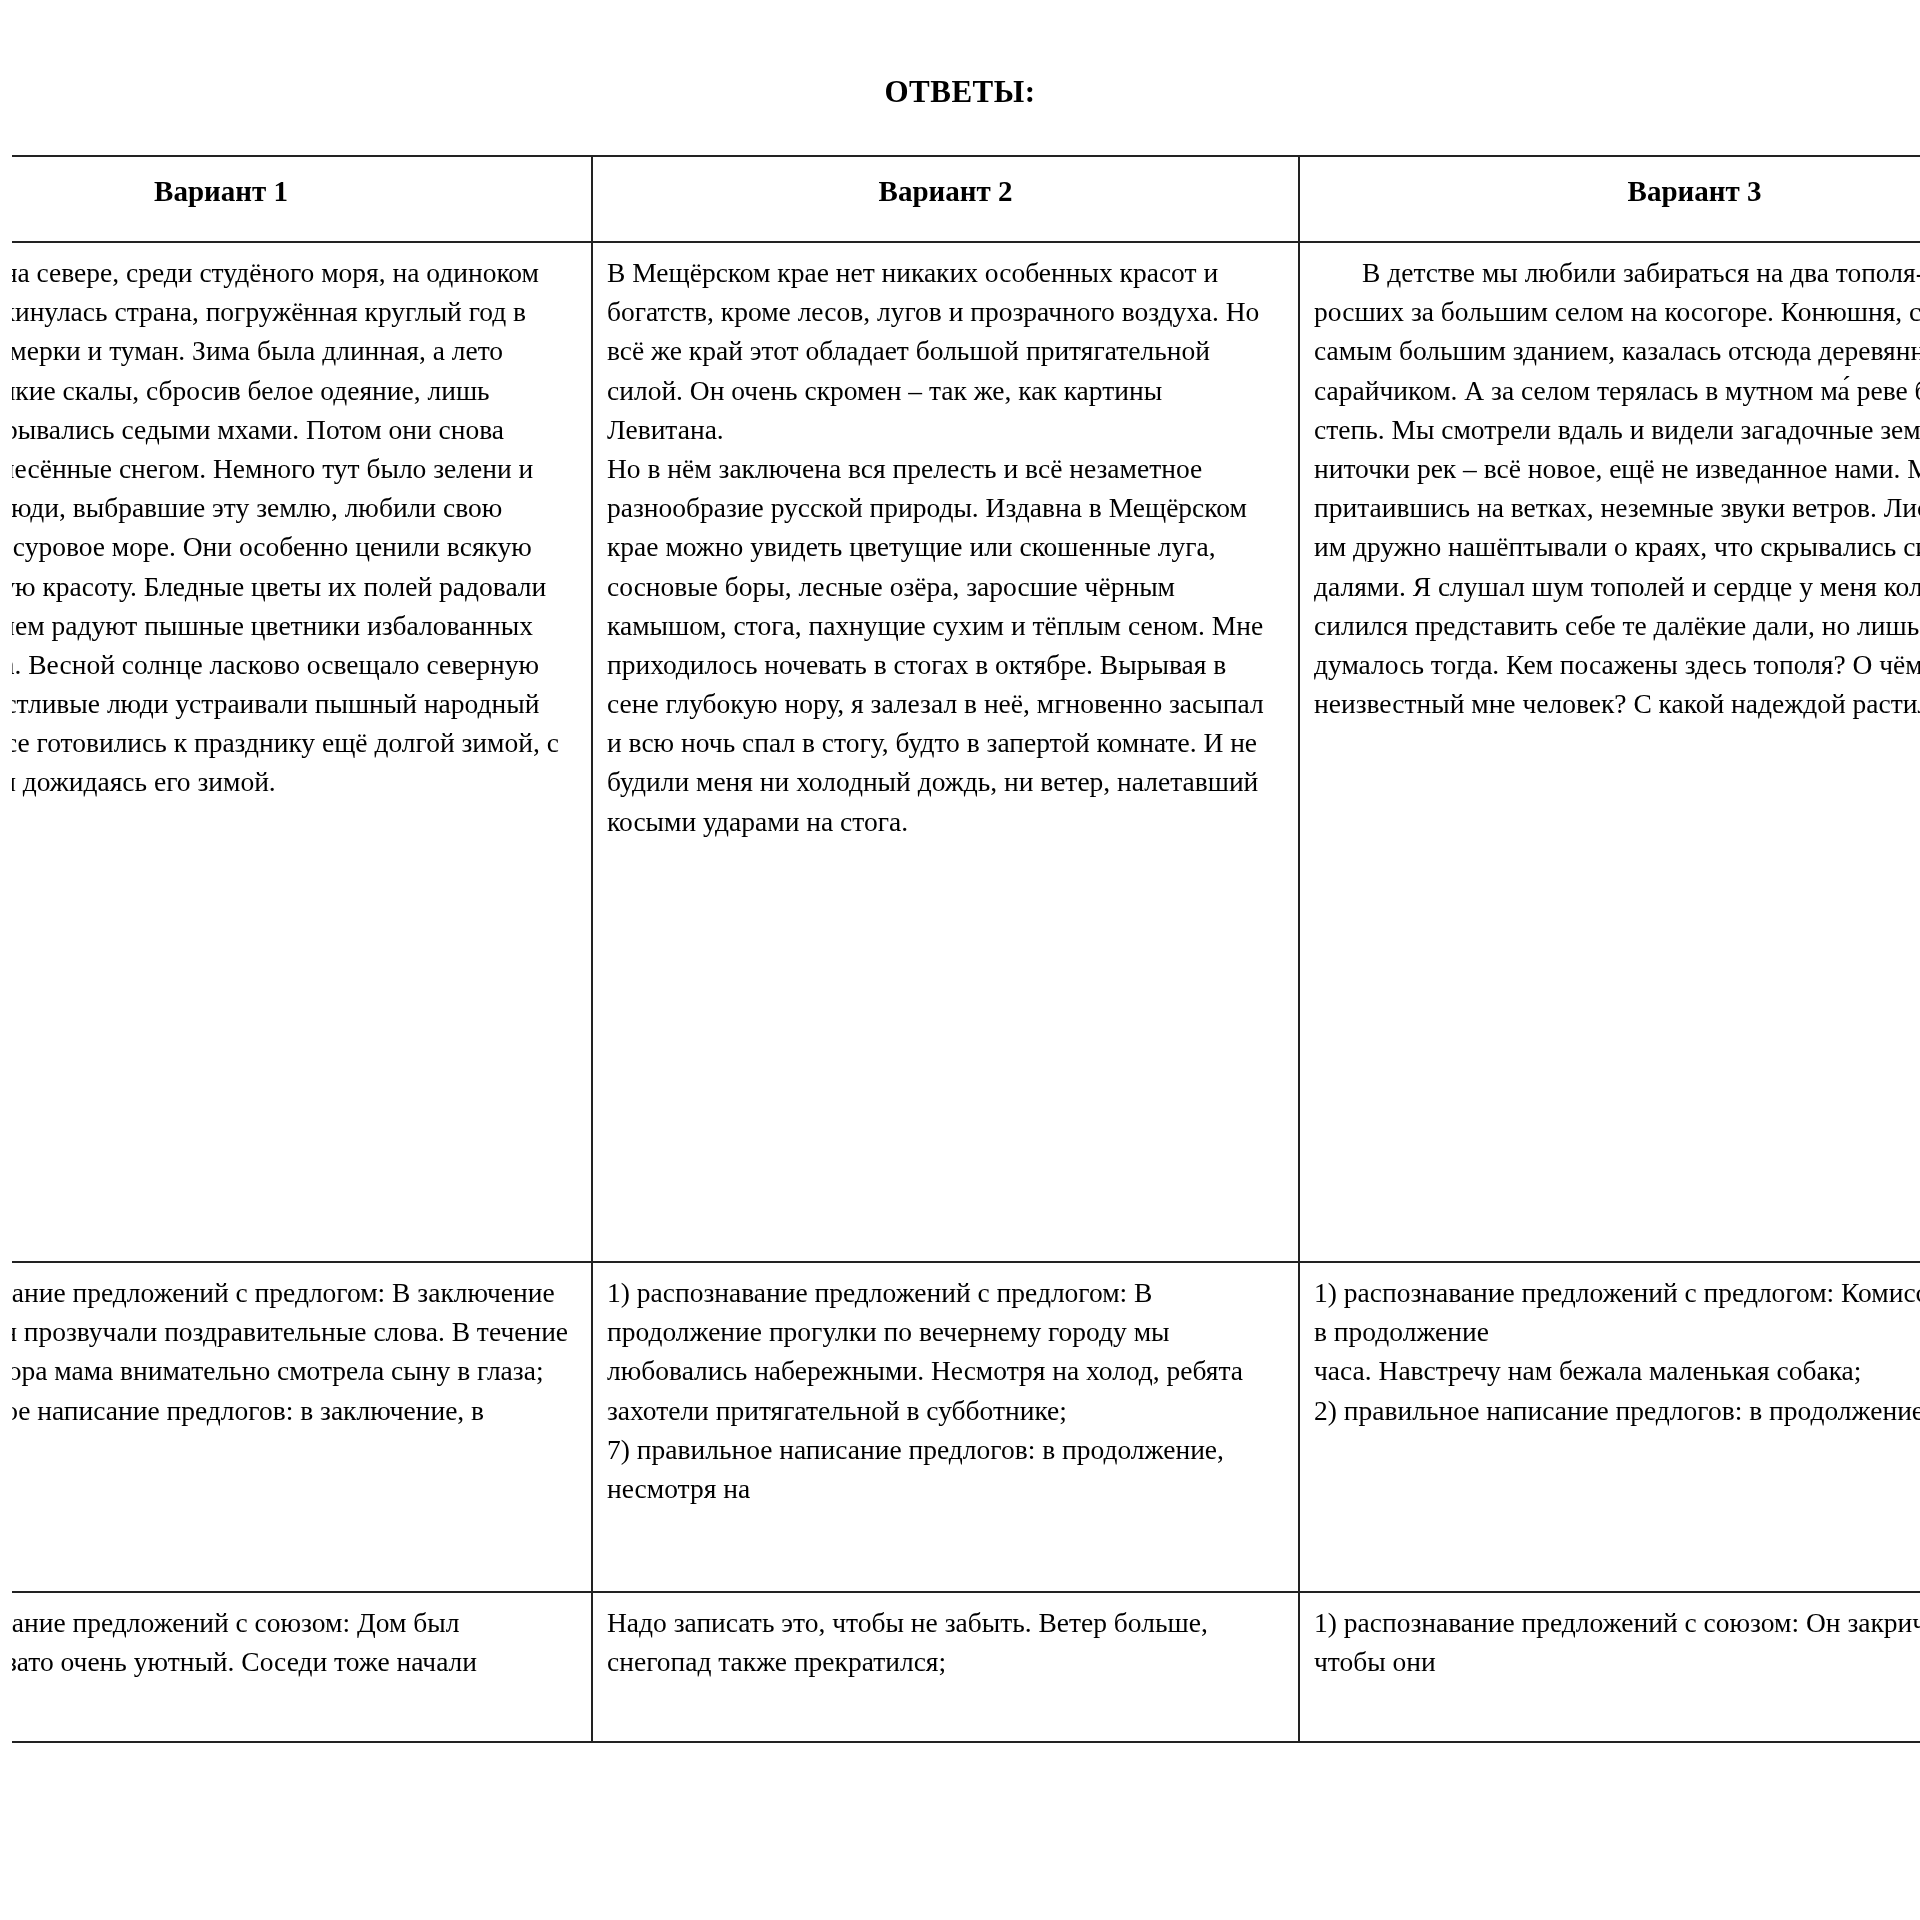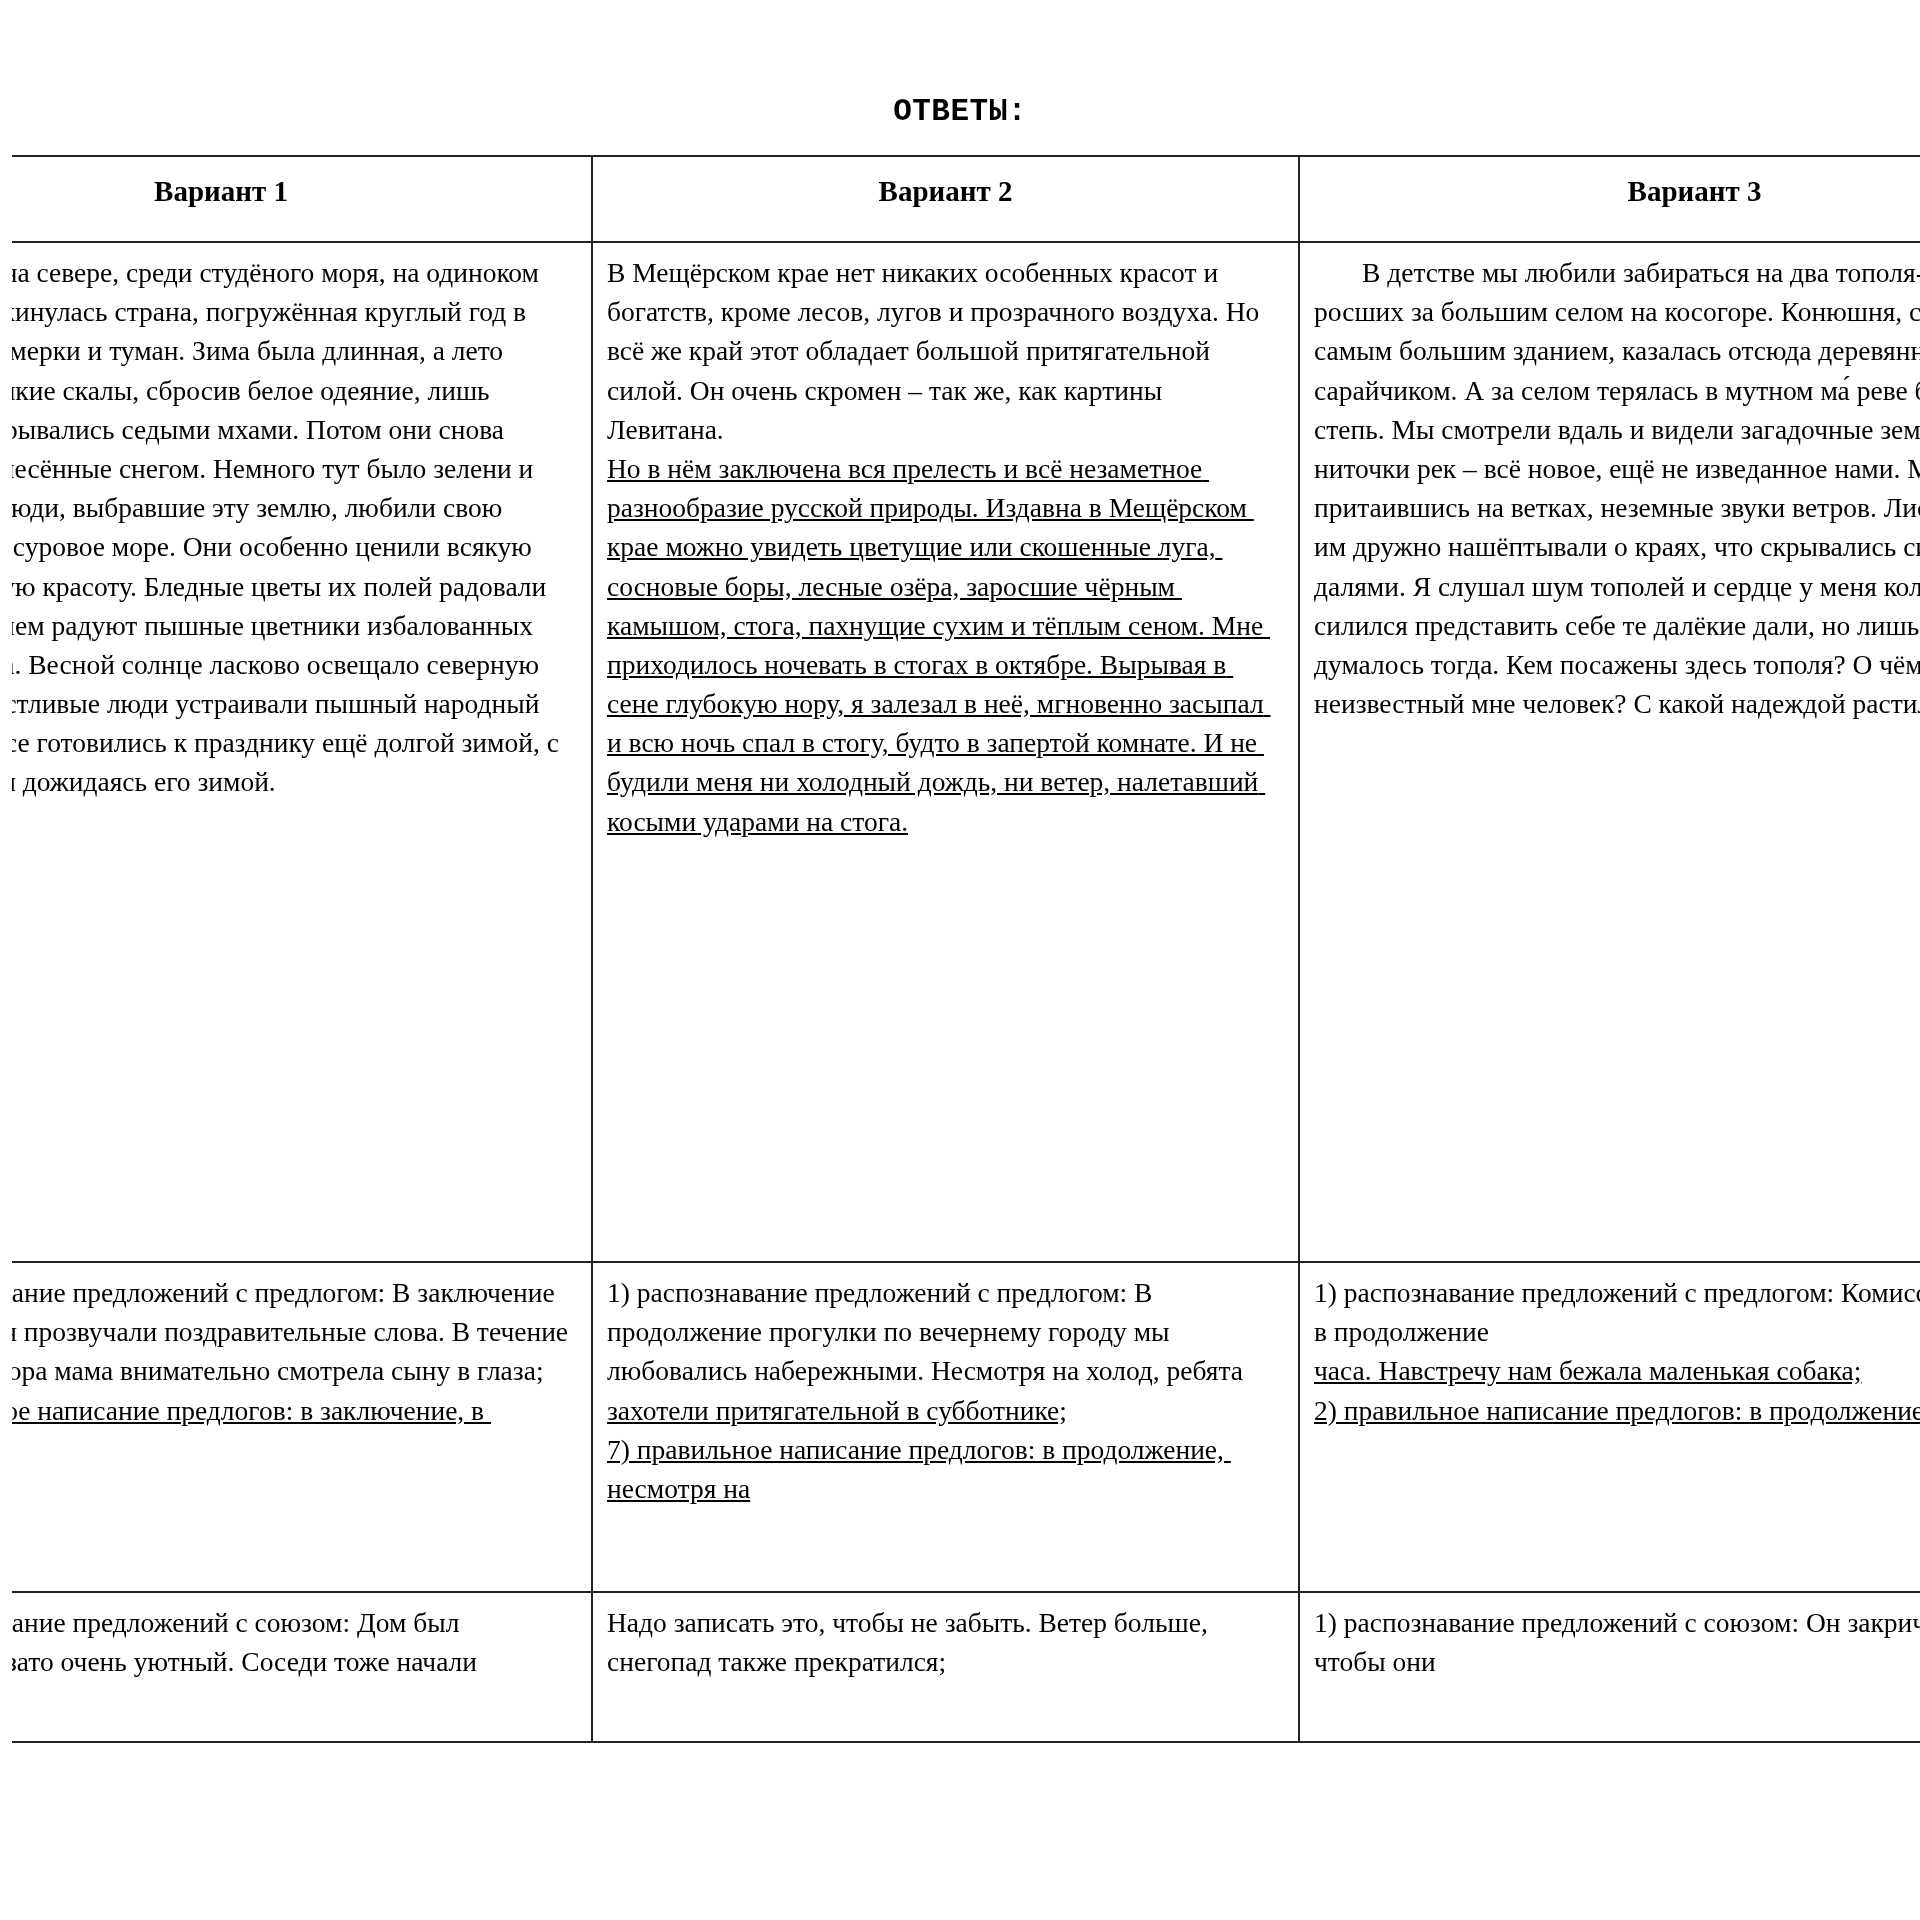--- a/index.html
+++ b/index.html
@@ -24,24 +24,23 @@
     background: #ffffff;
   }
 
   
   .doc-title {
     width: 1920px;
     text-align: center;
     font-size: 31px;
     font-weight: bold;
     letter-spacing: 0.5px;
-    padding-top: 96px;
+    padding-top: 76px;
     line-height: 1.0;
     box-sizing: border-box;
-    font-family: Liberation Mono, monospace;
   }
 
   
   
   .table-viewport {
     position: absolute;
     left: 12px;
     top: 155px;
     width: 1920px;
     height: 1620px;
@@ -81,21 +80,21 @@
   table.answers td {
     font-size: 27.5px;
     line-height: 1.425;
     text-align: left;
   }
 
   td .para {
     margin: 0;
     white-space: pre-wrap;
   }
-  td .para + .para { margin-top: 0; text-decoration: underline; }
+  td .para + .para { margin-top: 0; }
 
   
   td .indent { text-indent: 48px; }
 
   
   tr.row-passage td { height: 1020px; }
   tr.row-prep td    { height: 330px; }
   tr.row-conj td    { height: 150px; }
 </style>
 </head>

